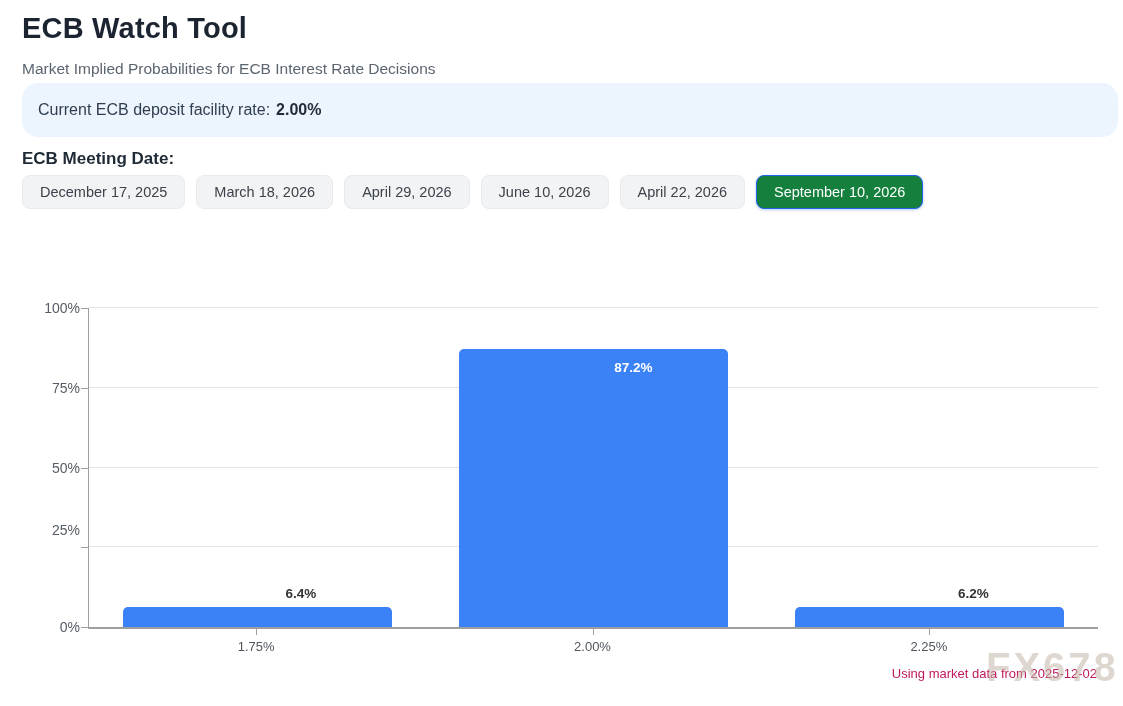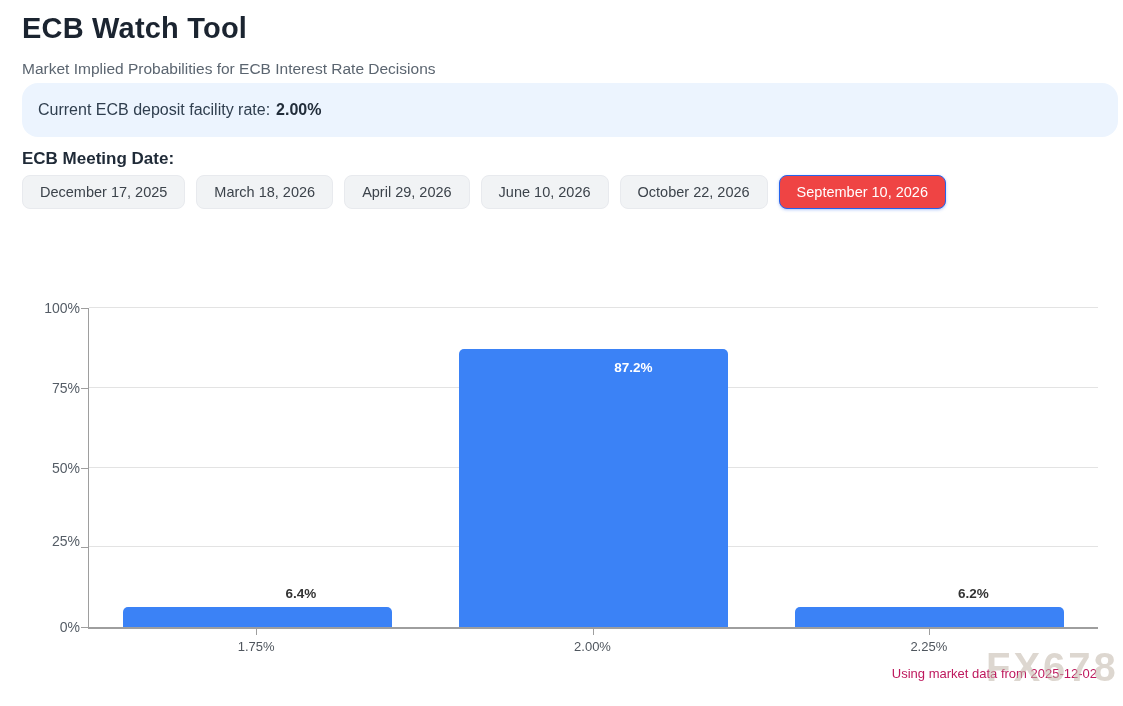--- a/index.html
+++ b/index.html
@@ -80,21 +80,21 @@
     border-radius: 8px;
     background: #f1f3f5;
     border: 1px solid #e8eaee;
     color: #3c434b;
     font-size: 14.5px;
     line-height: 32px;
     cursor: pointer;
     white-space: nowrap;
   }
   .chip.selected {
-    background: #ef4444;
+    background: #15803d;
     border-color: #2563eb;
     color: #ffffff;
     box-shadow: 0 1px 3px rgba(37, 99, 235, 0.35);
   }
   
   .chart {
     position: absolute;
     left: 22px;
     top: 300px;
     width: 1096px;
@@ -195,38 +195,38 @@
     <span class="rate">2.00%</span>
   </div>
 
   <h2 class="meeting-heading">ECB Meeting Date:</h2>
 
   <div class="chips">
       <button class="chip">December 17, 2025</button>
       <button class="chip">March 18, 2026</button>
       <button class="chip">April 29, 2026</button>
       <button class="chip">June 10, 2026</button>
-      <button class="chip">October 22, 2026</button>
+      <button class="chip">April 22, 2026</button>
       <button class="chip selected">September 10, 2026</button>
     </div>
 
   <div class="chart">
     <div class="plot">
         <div class="gridline" style="bottom: 79.75px;"></div>
         <div class="gridline" style="bottom: 159.5px;"></div>
         <div class="gridline" style="bottom: 239.25px;"></div>
         <div class="gridline" style="bottom: 319px;"></div>
         <div class="bar" style="left: 33.6333px; width: 269.067px; height: 20.416px; background: rgb(59, 130, 246);"></div>
         <div class="bar" style="left: 369.967px; width: 269.067px; height: 278.168px; background: rgb(59, 130, 246);"></div>
         <div class="bar" style="left: 706.3px; width: 269.067px; height: 19.778px; background: rgb(59, 130, 246);"></div>
       </div>
   <div class="ytick-stub" style="left: 59px; top: 327px;"></div>
       <div class="ylabel" style="top: 327px;">0%</div>
       <div class="ytick-stub" style="left: 59px; top: 247.25px;"></div>
-      <div class="ylabel" style="top: 241px;">25%</div>
+      <div class="ylabel" style="top: 230px;">25%</div>
       <div class="ytick-stub" style="left: 59px; top: 167.5px;"></div>
       <div class="ylabel" style="top: 167.5px;">50%</div>
       <div class="ytick-stub" style="left: 59px; top: 87.75px;"></div>
       <div class="ylabel" style="top: 87.75px;">75%</div>
       <div class="ytick-stub" style="left: 59px; top: 8px;"></div>
       <div class="ylabel" style="top: 8px;">100%</div>
       <div class="value-label above" style="left: 174.167px; top: 285.584px;">6.4%</div>
       <div class="xtick-stub" style="left: 234.167px; top: 329px;"></div>
       <div class="xlabel" style="left: 174.167px; top: 339px;">1.75%</div>
       <div class="value-label inside" style="left: 510.5px; top: 59.832px;">87.2%</div>

